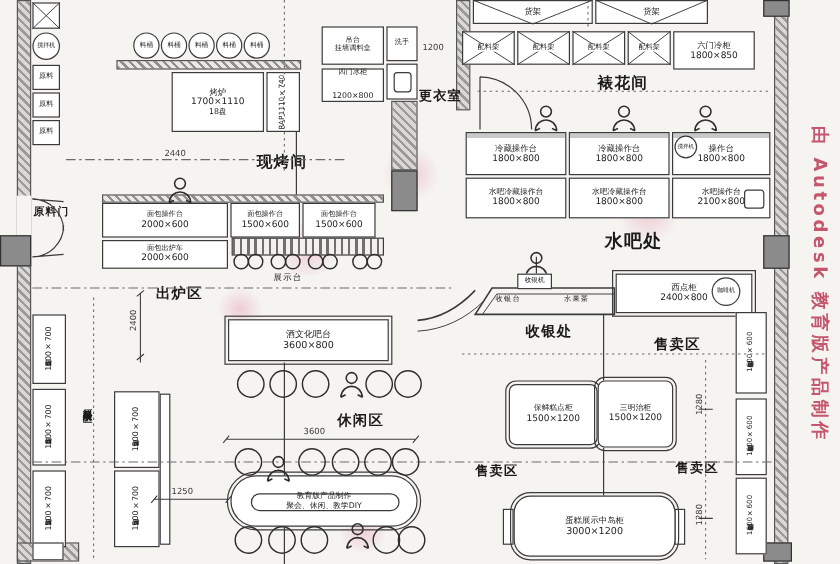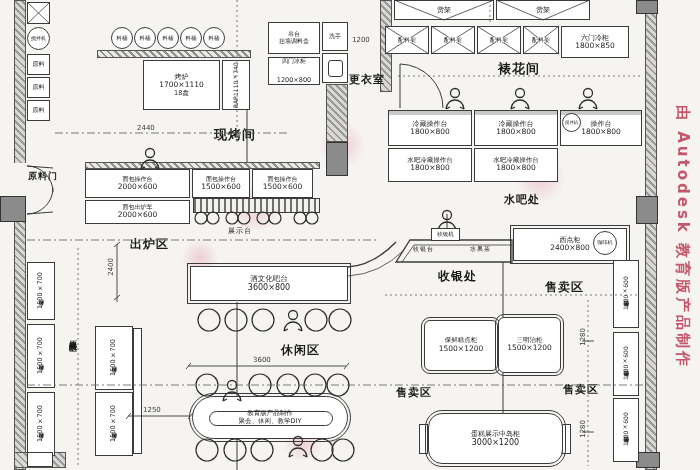--- a/index.html
+++ b/index.html
@@ -150,20 +150,25 @@
     </div>
 
   <div class="eq" style="left:388px;top:148px;width:84px;height:34px;">
     <span class="nm" style="font-size:6.5px;">水吧冷藏操作台</span>
     <span class="dm">1800×800</span>
   </div>
   <div class="eq" style="left:474px;top:148px;width:84px;height:34px;">
     <span class="nm" style="font-size:6.5px;">水吧冷藏操作台</span>
     <span class="dm">1800×800</span>
   </div>
+  <div class="eq" style="left:560px;top:148px;width:82px;height:34px;">
+    <span class="nm" style="font-size:6.5px;">水吧操作台</span>
+    <span class="dm">2100×800</span>
+    <div class="sinkin" style="right:4px;top:9px;width:15px;height:14px;position:absolute;"></div>
+  </div>
 
   <div class="hband" style="left:85px;top:162px;width:235px;height:7px;"></div>
   <div class="eq" style="left:85px;top:169px;width:105px;height:29px;">
     <span class="nm" style="font-size:6px;">面包操作台</span>
     <span class="dm">2000×600</span>
   </div>
   <div class="eq" style="left:192px;top:169px;width:58px;height:29px;">
     <span class="nm" style="font-size:6px;">面包操作台</span>
     <span class="dm">1500×600</span>
   </div>
@@ -212,21 +217,21 @@
     <span class="nm" style="font-size:6.5px;">三明治柜</span>
     <span class="dm">1500×1200</span>
   </div>
   <div class="abs" style="left:419px;top:424px;width:9px;height:30px;background:#fff;border:1.4px solid #3b3b3b;box-sizing:border-box;"></div>
   <div class="abs" style="left:562px;top:424px;width:9px;height:30px;background:#fff;border:1.4px solid #3b3b3b;box-sizing:border-box;"></div>
   <div class="eq dbl" style="left:428px;top:413px;width:135px;height:51px;border-radius:14px;">
     <span class="nm">蛋糕展示中岛柜</span>
     <span class="dm" style="font-size:8px;">3000×1200</span>
   </div>
 
-  <div class="eq dbl" style="left:190px;top:266px;width:158px;height:35px;">
+  <div class="eq dbl" style="left:190px;top:266px;width:134px;height:35px;">
     <span class="nm" style="font-size:7.5px;">酒文化吧台</span>
     <span class="dm" style="font-size:8px;">3600×800</span>
   </div>
   <div class="eq dbl" style="left:192px;top:396px;width:156px;height:43px;border-radius:22px;">
     <div class="abs" style="left:16px;top:14px;width:124px;height:15px;border:1.2px solid #3b3b3b;border-radius:8px;box-sizing:border-box;"></div>
     <span class="nm" style="font-size:6.5px;z-index:2;">教育版产品制作</span>
     <span class="nm" style="font-size:6.5px;z-index:2;">聚会、休闲、教学DIY</span>
   </div>
 
   <div class="eq vbox" style="left:27px;top:262px;width:28px;height:58px;">
@@ -249,21 +254,21 @@
   <div class="eq vbox" style="left:95px;top:392px;width:38px;height:64px;">
     <span class="nm" style="font-size:5.5px;">原料柜</span>
     <span class="dm" style="font-size:6.5px;">1500×700</span>
   </div>
   <div class="abs" style="left:27px;top:452px;width:26px;height:15px;background:#fff;border:1.4px solid #3b3b3b;box-sizing:border-box;"></div>
 
   <div class="lbl" style="left:214px;top:126px;font-size:13px;">现烤间</div>
   <div class="lbl" style="left:349px;top:72px;font-size:11px;">更衣室</div>
   <div class="lbl" style="left:498px;top:60px;font-size:13px;">裱花间</div>
   <div class="lbl" style="left:130px;top:236px;font-size:12px;">出炉区</div>
-  <div class="lbl" style="left:504px;top:192px;font-size:11px;">水吧处</div>
+  <div class="lbl" style="left:504px;top:192px;font-size:15px;">水吧处</div>
   <div class="lbl" style="left:438px;top:268px;font-size:12px;">收银处</div>
   <div class="lbl" style="left:545px;top:279px;font-size:12px;">售卖区</div>
   <div class="lbl" style="left:396px;top:385px;font-size:11px;">售卖区</div>
   <div class="lbl" style="left:563px;top:382px;font-size:11px;">售卖区</div>
   <div class="lbl" style="left:281px;top:342px;font-size:12px;">休闲区</div>
   <div class="lbl" style="left:28px;top:150px;font-size:9px;margin-top:20px;">原料门</div>
   <div class="lbl v" style="left:66px;top:334px;font-size:8px;height:70px;">原料展示区</div>
 
   <div class="dim" style="left:253px;top:356px;">3600</div>
   <div class="dim" style="left:143px;top:406px;">1250</div>

